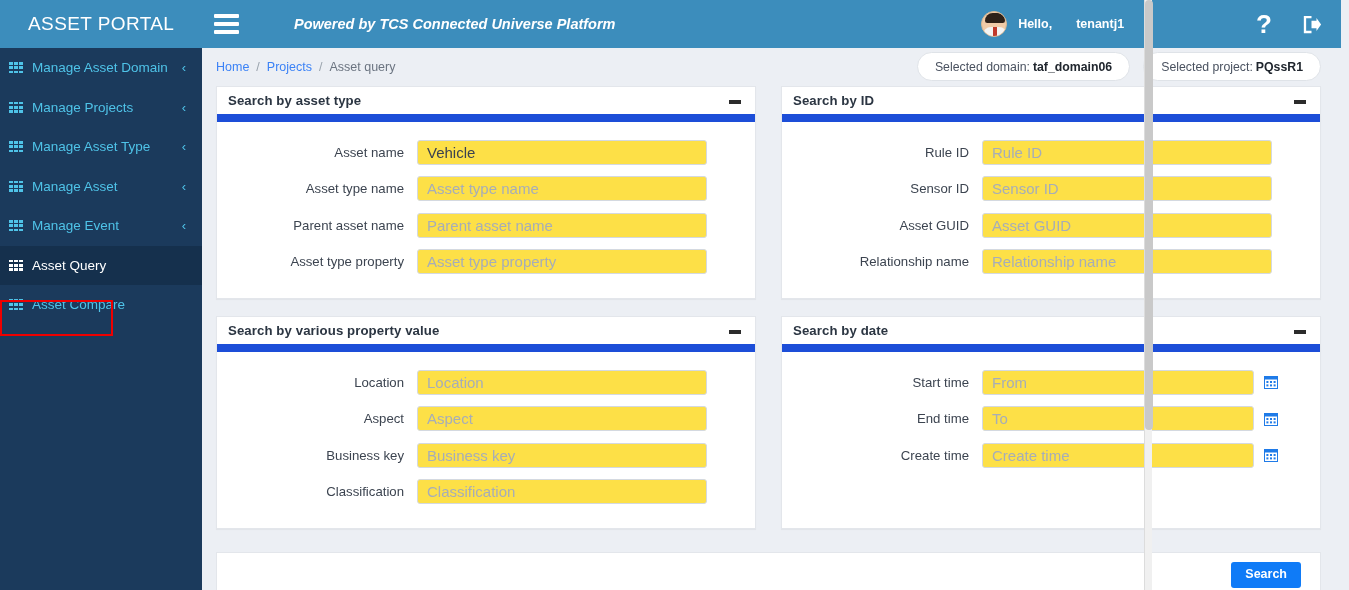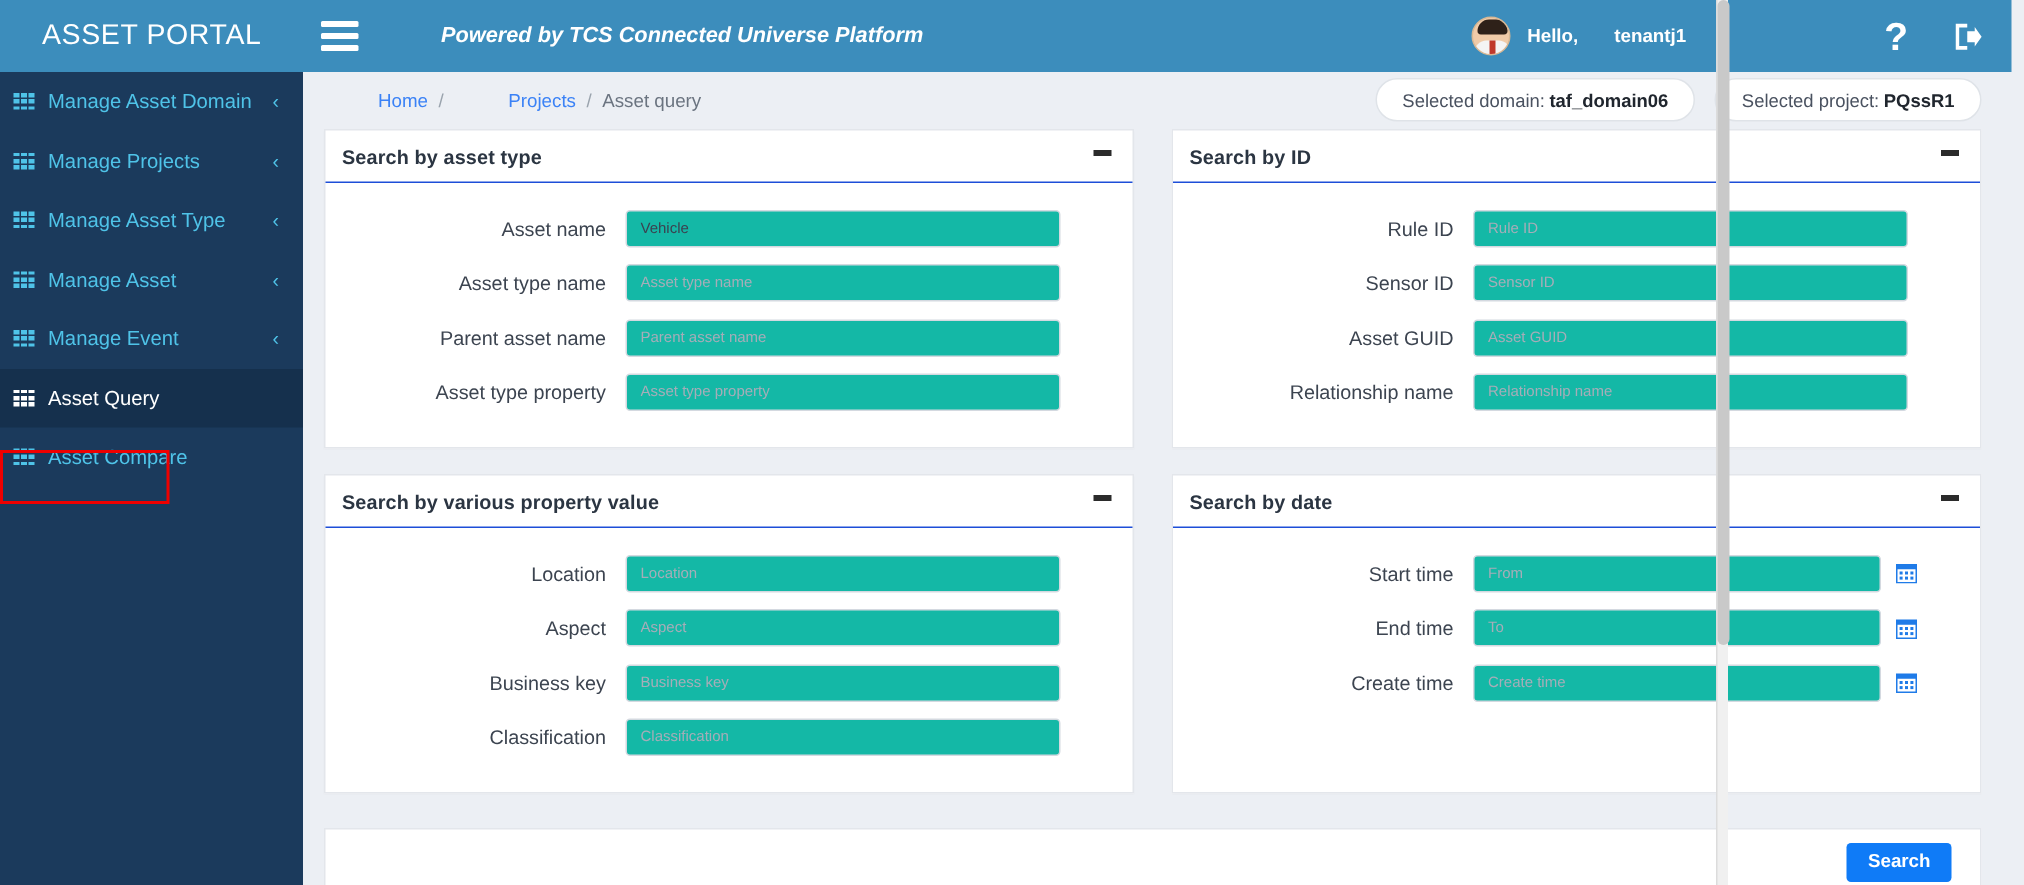--- a/index.html
+++ b/index.html
@@ -201,21 +201,21 @@
 
   
   #crumbrow {
     position: relative;
     height: 38px;
     display: flex;
     align-items: center;
     padding-left: 14px;
   }
   #breadcrumb { display: flex; align-items: center; font-size: 12.5px; }
-  #breadcrumb .crumb-link { color: #3b82f6; cursor: pointer; margin-left: 36px; }
+  #breadcrumb .crumb-link { color: #3b82f6; cursor: pointer; }
   #breadcrumb .crumb-sep { color: #9aa3ad; margin: 0 7px; }
   #breadcrumb .crumb-current { color: #6b7480; }
 
   #pills {
     position: absolute;
     right: 20px;
     top: 4px;
     display: flex;
     gap: 13px;
   }
@@ -247,21 +247,21 @@
     background: #ffffff;
     border: 1px solid #e3e6eb;
     box-shadow: 0 1px 1px rgba(0,0,0,.04);
   }
   .panel-head {
     position: relative;
     height: 35px;
     display: flex;
     align-items: center;
     padding: 0 14px 0 11px;
-    border-bottom: 1px solid #1d4ed8;
+    border-bottom: 8px solid #1d4ed8;
   }
   .panel-title {
     font-size: 13.2px;
     color: #2b3542;
     font-weight: bold;
     letter-spacing: .1px;
   }
   .collapse-icon {
     position: absolute;
     right: 14px;
@@ -285,25 +285,25 @@
     font-size: 13.2px;
     color: #3c4450;
     white-space: nowrap;
     flex: 0 0 200px;
   }
   .field-input {
     width: 290px;
     height: 25px;
     border: 1px solid #d4d9e0;
     border-radius: 3px;
-    font-size: 10px;
+    font-size: 15px;
     font-family: "Liberation Sans", sans-serif;
     padding: 0 9px;
     color: #3b4250;
-    background: #14b8a6;
+    background: #fde047;
     outline: none;
     flex: 0 0 290px;
   }
   .field-input::placeholder { color: #a6adb8; }
   .field-input.narrow { width: 272px; flex: 0 0 272px; }
 
   .cal-icon {
     margin-left: 10px;
     width: 14px; height: 14px;
     cursor: pointer;

